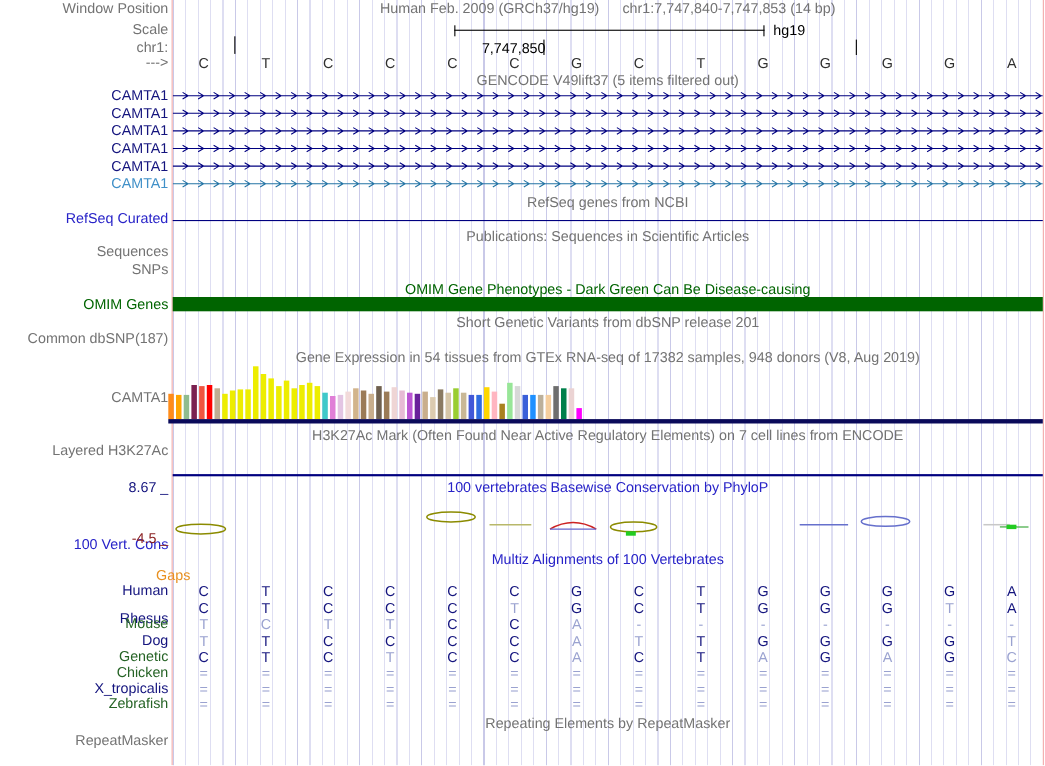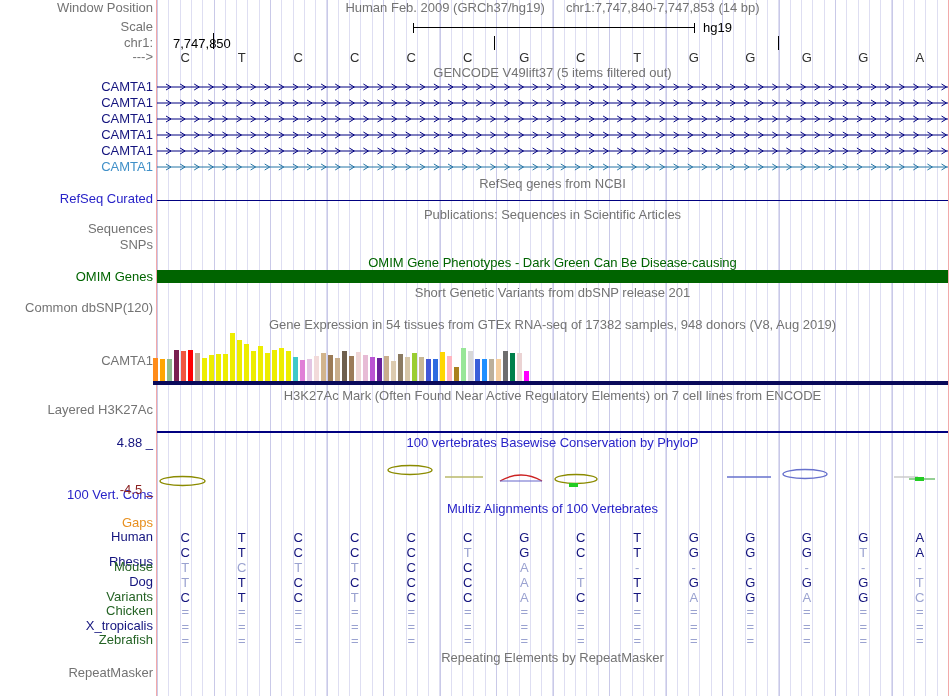--- a/index.html
+++ b/index.html
@@ -50,21 +50,21 @@
 
   <div class="llabel c-black" style="top:20px;">Scale</div>
   <div class="tick" style="left:413px;top:23px;height:10px;"></div>
   <div style="position:absolute;left:413px;top:27px;width:282px;height:1px;background:#000;"></div>
   <div class="tick" style="left:694px;top:23px;height:10px;"></div>
   <div style="position:absolute;left:703px;top:20px;">hg19</div>
 
   <div class="llabel c-black" style="top:36px;">chr1:</div>
   <div class="tick" style="left:213px;top:33px;height:16px;"></div>
   <div class="tick" style="left:494px;top:36px;height:14px;"></div>
-  <div style="position:absolute;left:157px;top:36px;width:620px;text-align:left;padding-left:16px;">7,747,850</div>
+  <div style="position:absolute;left:157px;top:36px;width:620px;text-align:center;">7,747,850</div>
   <div class="tick" style="left:778px;top:36px;height:14px;"></div>
 
   <div class="llabel c-black" style="top:50px;">---&gt;</div>
   <div class="bases-wrap" style="top:50px;" id="bases-row">
       <span class="base-letter" style="left: 28.25px;">C</span>
       <span class="base-letter" style="left: 84.75px;">T</span>
       <span class="base-letter" style="left: 141.25px;">C</span>
       <span class="base-letter" style="left: 197.75px;">C</span>
       <span class="base-letter" style="left: 254.25px;">C</span>
       <span class="base-letter" style="left: 310.75px;">C</span>
@@ -112,21 +112,21 @@
 
   <div class="ctitle c-black" style="top:208px;">Publications: Sequences in Scientific Articles</div>
   <div class="llabel c-black" style="top:222px;">Sequences</div>
   <div class="llabel c-black" style="top:238px;">SNPs</div>
 
   <div class="ctitle c-green" style="top:256px;">OMIM Gene Phenotypes - Dark Green Can Be Disease-causing</div>
   <div class="llabel c-green" style="top:270px;">OMIM Genes</div>
   <div class="hline" style="top:270px;height:13px;background:#006400;"></div>
 
   <div class="ctitle c-black" style="top:286px;">Short Genetic Variants from dbSNP release 201</div>
-  <div class="llabel c-black" style="top:301px;">Common dbSNP(120)</div>
+  <div class="llabel c-black" style="top:301px;">Common dbSNP(187)</div>
 
   <div class="ctitle c-black" style="top:318px;">Gene Expression in 54 tissues from GTEx RNA-seq of 17382 samples, 948 donors (V8, Aug 2019)</div>
   <div class="llabel c-black" style="top:354px;">CAMTA1</div>
   <div id="gtex-bars">
       <div class="bar" style="left: 0px; height: 23px; background: rgb(255, 140, 26);"></div>
       <div class="bar" style="left: 7px; height: 22px; background: rgb(255, 165, 0);"></div>
       <div class="bar" style="left: 14px; height: 22px; background: rgb(143, 188, 143);"></div>
       <div class="bar" style="left: 21px; height: 31px; background: rgb(122, 32, 80);"></div>
       <div class="bar" style="left: 28px; height: 30px; background: rgb(240, 85, 64);"></div>
       <div class="bar" style="left: 35px; height: 31px; background: rgb(255, 0, 0);"></div>
@@ -179,45 +179,45 @@
       <div class="bar" style="left: 364px; height: 28px; background: rgb(235, 211, 211);"></div>
       <div class="bar" style="left: 371px; height: 10px; background: rgb(255, 0, 255);"></div>
     </div>
   <div style="position:absolute;left:153px;top:381px;width:795px;height:4px;background:#0A0A5A;"></div>
 
   <div class="ctitle c-black" style="top:389px;">H3K27Ac Mark (Often Found Near Active Regulatory Elements) on 7 cell lines from ENCODE</div>
   <div class="llabel c-black" style="top:403px;">Layered H3K27Ac</div>
   <div class="hline" style="top:431px;height:2px;background:#000080;"></div>
 
   <div class="ctitle c-blue" style="top:436px;">100 vertebrates Basewise Conservation by PhyloP</div>
-  <div class="llabel c-navy" style="top:436px;">4.88 _</div>
+  <div class="llabel c-navy" style="top:436px;">8.67 _</div>
   <div class="llabel c-blue" style="top:488px;">100 Vert. Cons</div>
   <div class="llabel c-maroon" style="top:483px;">-4.5 _</div>
   <svg id="cons-svg" width="791" height="65" style="position:absolute;left:157px;top:435px;">
       <ellipse cx="25.5" cy="46" rx="22.5" ry="4.5" fill="none" stroke="#8B8B00" stroke-width="1.4"></ellipse>
       <ellipse cx="253" cy="35" rx="22" ry="4.5" fill="none" stroke="#8B8B00" stroke-width="1.4"></ellipse>
       <line x1="288" y1="42" x2="326" y2="42" stroke="#B8B86A" stroke-width="1.4"></line>
       <path d="M343 46 Q364 34 385 46" fill="none" stroke="#CC2222" stroke-width="1.4"></path>
       <line x1="343" y1="46" x2="385" y2="46" stroke="#6666CC" stroke-width="1.2"></line>
       <ellipse cx="419" cy="44" rx="21" ry="4.5" fill="none" stroke="#8B8B00" stroke-width="1.4"></ellipse>
       <rect x="412" y="48" width="9" height="4" fill="#22CC22"></rect>
       <line x1="570" y1="42" x2="614" y2="42" stroke="#6670CC" stroke-width="1.4"></line>
       <ellipse cx="648" cy="39" rx="22" ry="4.5" fill="none" stroke="#6670CC" stroke-width="1.4"></ellipse>
       <line x1="737" y1="42" x2="761" y2="42" stroke="#C8C8C8" stroke-width="1.4"></line>
       <line x1="752" y1="44" x2="778" y2="44" stroke="#66BB66" stroke-width="1.4"></line>
       <rect x="758" y="42" width="9" height="4" fill="#22CC22"></rect>
     </svg>
 
   <div class="ctitle c-blue" style="top:502px;">Multiz Alignments of 100 Vertebrates</div>
-  <div class="llabel c-orange" style="top:516px;">Gaps</div>
+  <div class="llabel c-orange" style="top:516px;padding-left:20px;">Gaps</div>
   <div class="llabel c-navy" style="top:530px;">Human</div>
   <div class="llabel c-navy" style="top:555px;">Rhesus</div>
   <div class="llabel c-spgreen" style="top:560px;">Mouse</div>
   <div class="llabel c-navy" style="top:575px;">Dog</div>
-  <div class="llabel c-spgreen" style="top:590px;">Variants</div>
+  <div class="llabel c-spgreen" style="top:590px;">Genetic</div>
   <div class="llabel c-spgreen" style="top:604px;">Chicken</div>
   <div class="llabel c-navy" style="top:619px;">X_tropicalis</div>
   <div class="llabel c-spgreen" style="top:633px;">Zebrafish</div>
   <div id="multiz-rows">
       <div class="mzrow" style="top: 516px;"></div>
       <div class="mzrow" style="top: 530px;">
         <span class="d" style="left: 28.25px;">C</span>
         <span class="d" style="left: 84.75px;">T</span>
         <span class="d" style="left: 141.25px;">C</span>
         <span class="d" style="left: 197.75px;">C</span>

